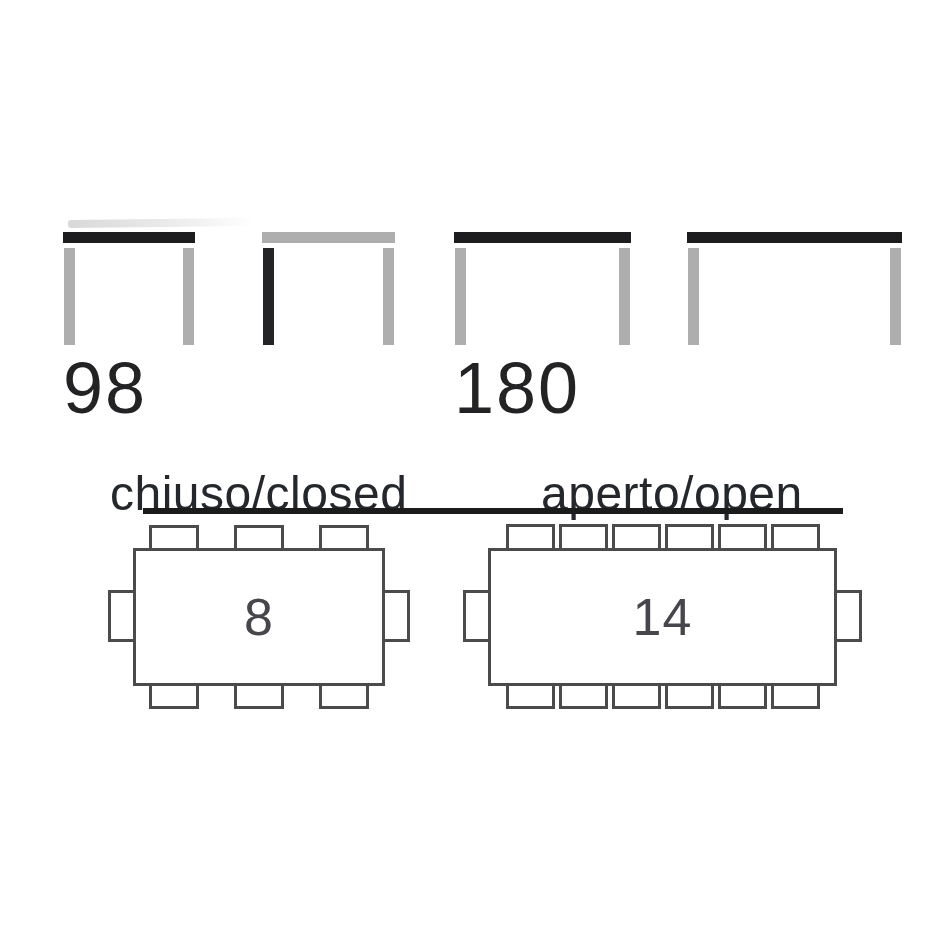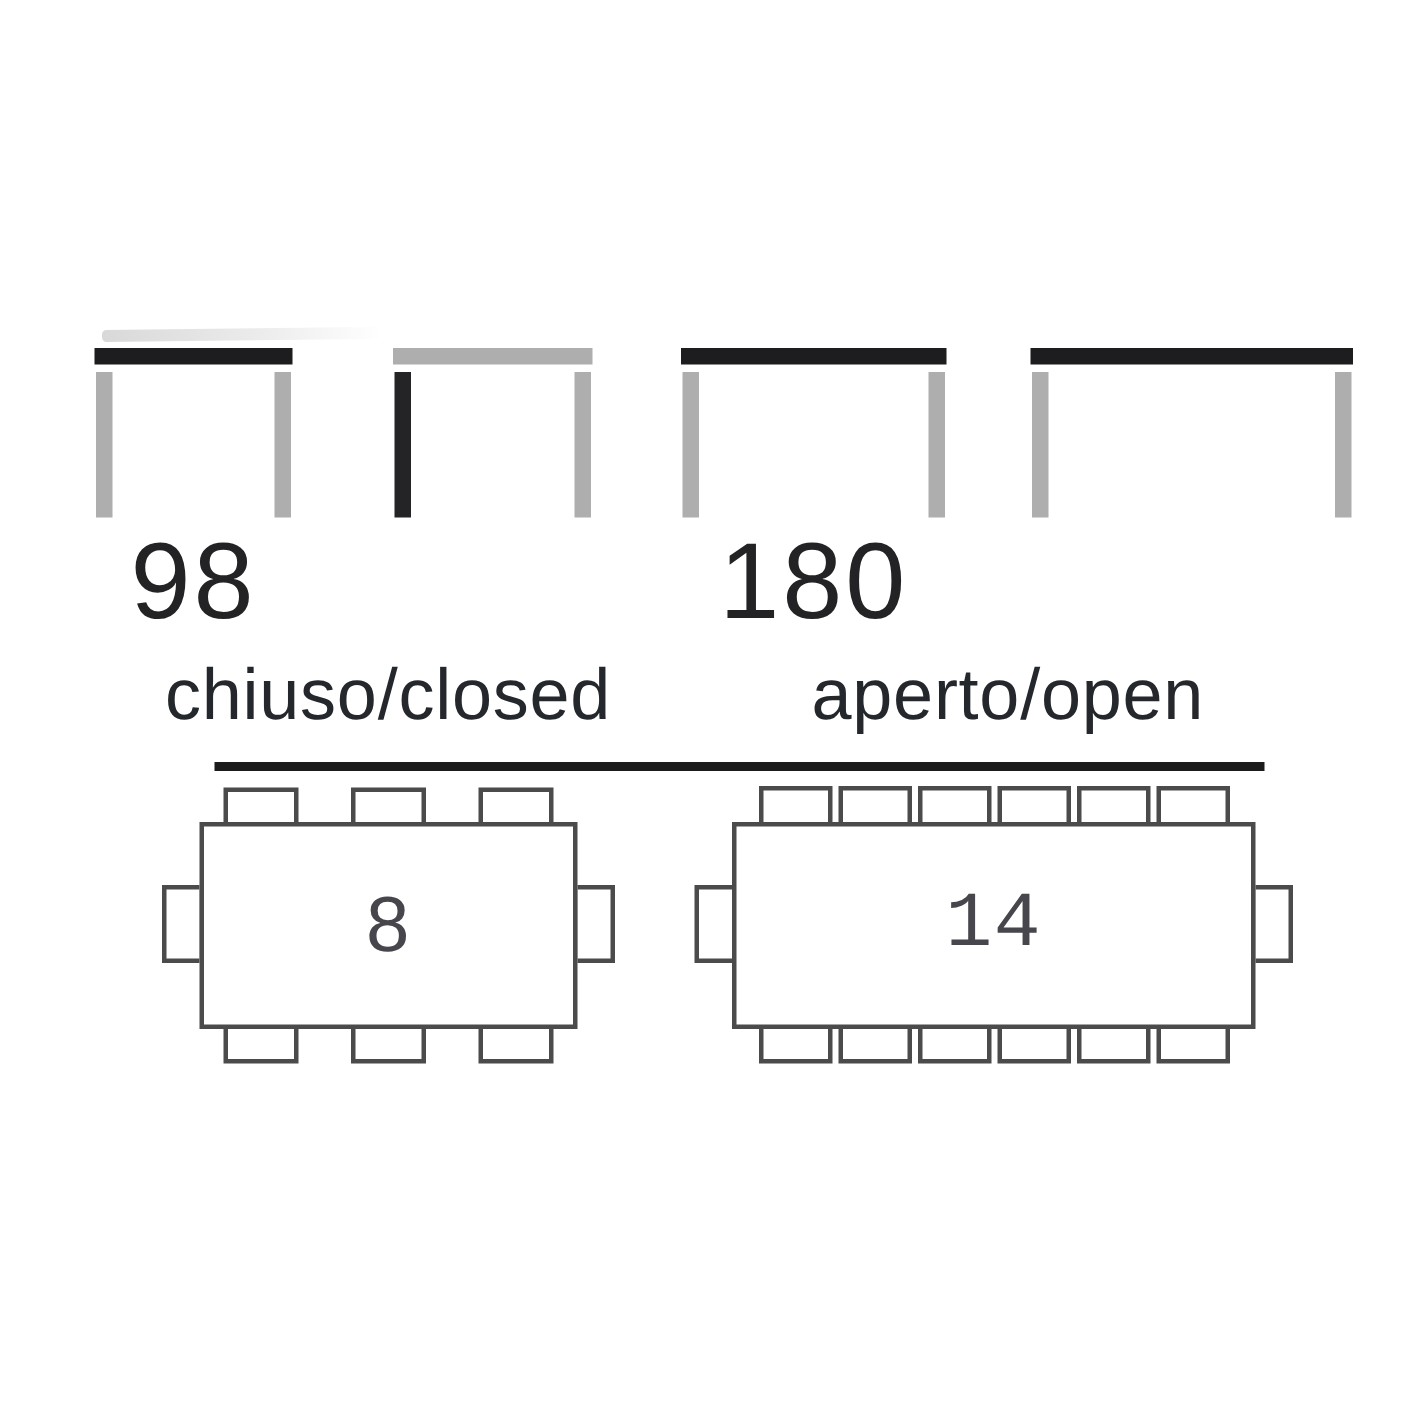--- a/index.html
+++ b/index.html
@@ -31,42 +31,41 @@
     padding: 0 1px;
     margin-top: 5px;
     height: 97px;
   }
   .leg { width: 11px; height: 100%; }
   .dim-value {
     margin-top: 7px;
     font-size: 72px;
     line-height: 1;
     letter-spacing: 2px;
-    text-align: center;
     color: var(--dimension_text);
     white-space: nowrap;
   }
 
   
   .artifact {
     position: absolute;
     left: 68px; top: 219px;
     width: 186px; height: 8px;
     background: linear-gradient(90deg,
       rgba(185,185,185,0.55) 0%,
       rgba(205,205,205,0.40) 55%,
       rgba(235,235,235,0.0) 100%);
     border-radius: 3px;
     transform: rotate(-0.6deg);
   }
 
   
   .config-label {
     position: absolute;
-    top: 440px;
+    top: 470px;
     font-size: 48px;
     line-height: 1;
     color: var(--label_text);
     white-space: nowrap;
     letter-spacing: 0.5px;
     text-align: right;
   }
   #label-closed { left: 110px; }
   #label-open  { left: 541px; }
   .divider {
@@ -83,21 +82,21 @@
     height: 138px;
     box-sizing: border-box;
     border: 3px solid var(--outline);
     background: #ffffff;
     z-index: 2;
     display: flex;
     align-items: center;
     justify-content: center;
   }
   #table-closed { left: 133px; width: 252px; }
-  #table-open   { left: 488px; width: 349px; font-family: Liberation Mono, monospace; }
+  #table-open   { left: 488px; width: 349px; }
 
   .seat-count {
     font-size: 52px;
     color: var(--seat_text);
     line-height: 1;
     letter-spacing: 1px;
   }
 
   .chair {
     box-sizing: border-box;

